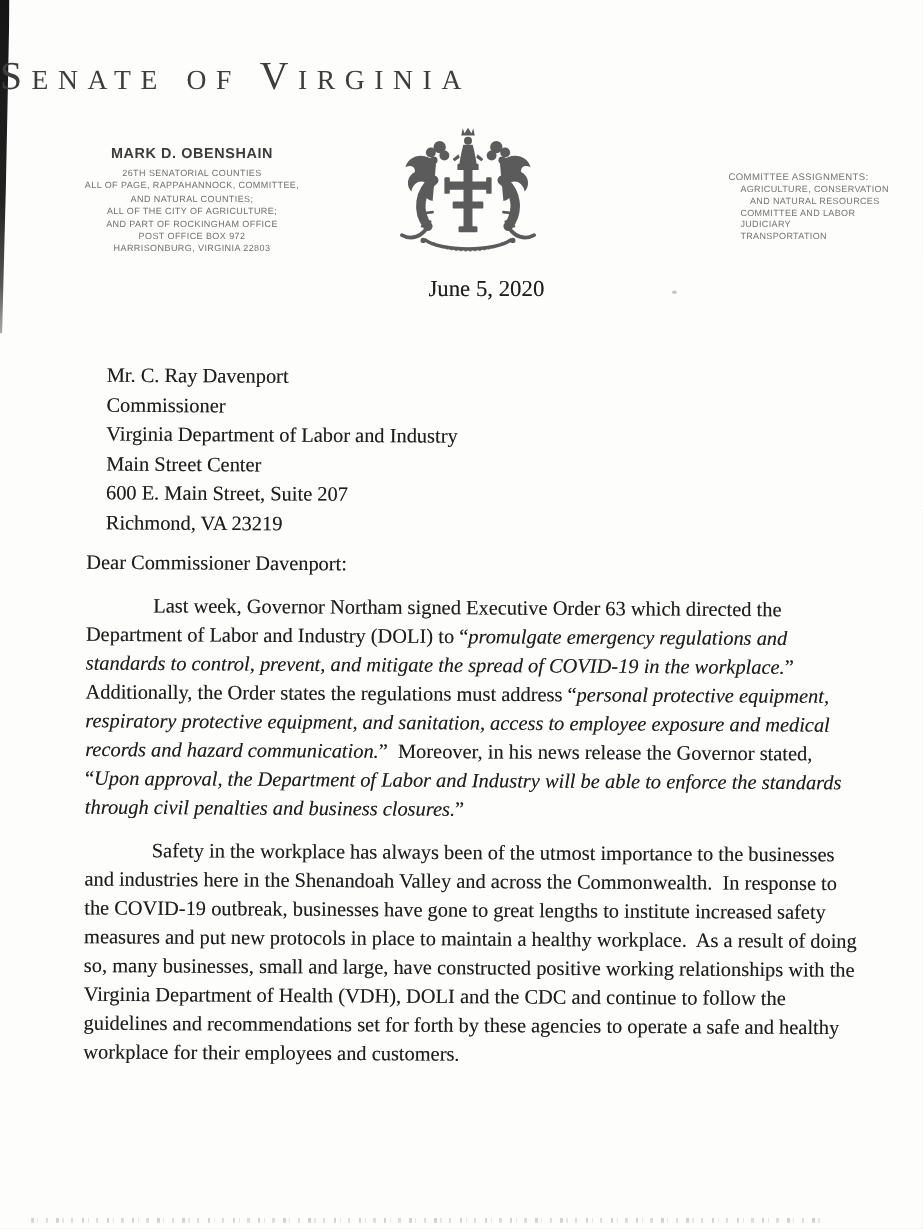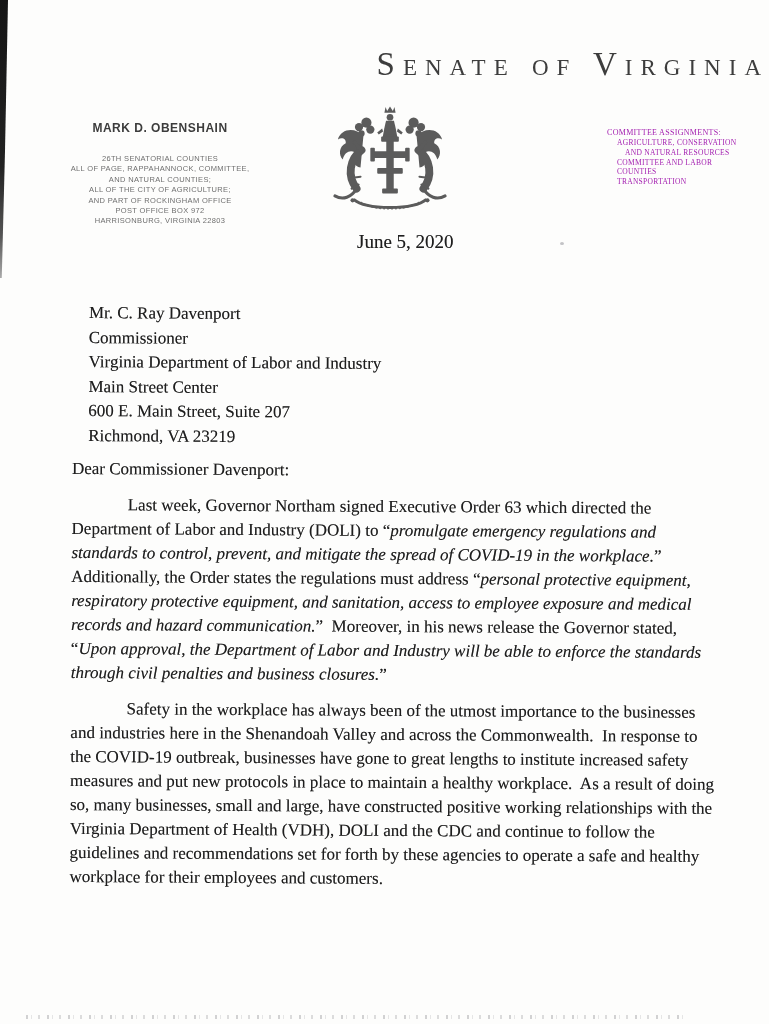--- a/index.html
+++ b/index.html
@@ -16,43 +16,43 @@
   .scan-bar{
     position:absolute;left:0;top:0;width:8px;height:278px;
     background:linear-gradient(180deg,#151515 0%,#222 60%,#555 85%,#aaa 100%);
     clip-path:polygon(0 0,100% 0,62% 55%,38% 82%,22% 100%,0 100%);
   }
   .speck{position:absolute;left:560px;top:242px;width:4px;height:3px;background:#c3c3c6;border-radius:50%;}
 
   
   .title{
     position:absolute;left:0;top:46px;width:769px;margin:0;
-    text-align:right;
+    text-align:left;
     font-family:"Liberation Serif", serif;
     font-variant:small-caps;
     font-weight:400;
     font-size:33px;
     letter-spacing:8px;
     color:#3d3d3d;
   }
   .sender{
     position:absolute;left:28px;top:121px;width:264px;
     text-align:center;
     font-family:"Liberation Sans", sans-serif;
   }
   .sender-name{
-    font-size:12px;font-weight:bold;letter-spacing:.5px;color:#3c3c3c;margin-bottom:19px;
+    font-size:12px;font-weight:bold;letter-spacing:.5px;color:#3c3c3c;margin-bottom:5px;
   }
   .sender-line{
     font-size:7.5px;line-height:10.4px;letter-spacing:.35px;color:#6f6f6f;
   }
   .crest{position:absolute;left:331px;top:101px;}
   .committees{
-    position:absolute;left:607px;top:127px;width:152px;
-    font-family:Liberation Serif, serif;color:#a21caf;
+    position:absolute;left:607px;top:142px;width:152px;
+    font-family:Liberation Sans, sans-serif;color:#737373;
   }
   .c-head{font-size:8px;letter-spacing:.3px;line-height:11px;}
   .c-item{
     font-size:7.5px;letter-spacing:.3px;line-height:9.8px;
     margin-left:10px;padding-left:8px;text-indent:-8px;width:128px;
   }
 
   
   .date{
     position:absolute;left:357px;top:231px;
@@ -155,21 +155,21 @@
       <path d="M30,102 C43,110.5 77,110.5 90,102" stroke-width="2" stroke-dasharray="2,2" stroke-opacity=".8"></path>
       <circle cx="22" cy="100" r="2.2" fill="#5b5b5b" stroke="none"></circle>
       <circle cx="98" cy="100" r="2.2" fill="#5b5b5b" stroke="none"></circle>
     </g>
   </svg>
 
   <div class="committees">
     <div class="c-head">COMMITTEE ASSIGNMENTS:</div>
     <div class="c-item">AGRICULTURE, CONSERVATION AND NATURAL RESOURCES</div>
     <div class="c-item">COMMITTEE AND LABOR</div>
-    <div class="c-item">COUNTIES</div>
+    <div class="c-item">JUDICIARY</div>
     <div class="c-item">TRANSPORTATION</div>
   </div>
 
   <div class="date">June 5, 2020</div>
 
   <div class="letter-main">
     <div class="recipient">
       <div class="recipient-line">Mr. C. Ray Davenport</div>
       <div class="recipient-line">Commissioner</div>
       <div class="recipient-line">Virginia Department of Labor and Industry</div>

